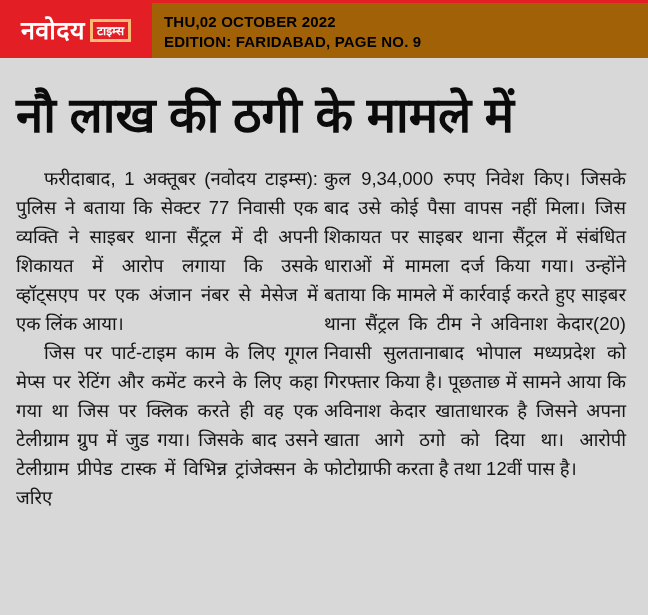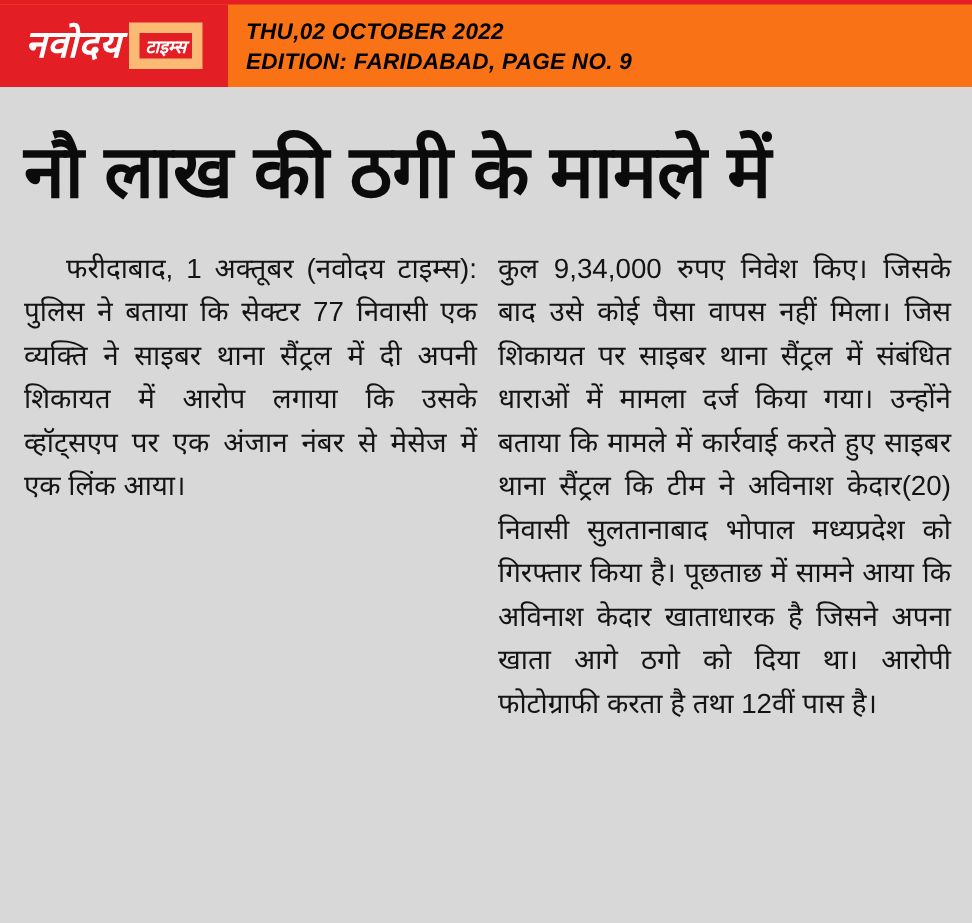--- a/index.html
+++ b/index.html
@@ -14,23 +14,22 @@
     background: #ffffff;
     overflow: hidden;
     position: relative;
   }
 
   
   .top-strip {
     display: flex;
     align-items: stretch;
     height: 58px;
-    background: #f97316;
+    background: #a16207;
     border-top: 3px solid #e31e24;
-    font-style: italic;
   }
   .logo-box {
     width: 152px;
     background: #e31e24;
     display: flex;
     align-items: center;
     justify-content: center;
     gap: 5px;
     flex-shrink: 0;
   }
@@ -39,21 +38,21 @@
     font-weight: bold;
     font-size: 25px;
     line-height: 1;
     letter-spacing: 0.5px;
   }
   .logo-sub {
     color: #ffffff;
     font-weight: bold;
     font-size: 12px;
     line-height: 1;
-    border: 7px solid #fdba74;
+    border: 3px solid #fdba74;
     padding: 3px 4px 2px 4px;
   }
   .header-text {
     padding: 9px 0 0 12px;
     color: #000000;
   }
   .header-text .line {
     font-weight: bold;
     font-size: 15px;
     line-height: 20px;
@@ -72,21 +71,20 @@
     font-size: 49px;
     line-height: 66px;
     letter-spacing: 0px;
     margin-bottom: 16px;
   }
   .headline .hl-line { display: block; }
 
   .body-cols {
     display: flex;
     gap: 6px;
-    justify-content: space-between;
   }
   .col {
     width: 302px;
     color: #141414;
     font-size: 18.5px;
     line-height: 29px;
     text-align: justify;
   }
   .col p.indent { text-indent: 28px; }
   .col p { margin: 0; }
@@ -108,20 +106,21 @@
   </div>
 
   <div class="clip">
     <h1 class="headline">
       <span class="hl-line">नौ लाख की ठगी के मामले में</span>
     </h1>
 
     <div class="body-cols">
       <div class="col">
         <p class="indent">फरीदाबाद, 1 अक्तूबर (नवोदय टाइम्स):  पुलिस ने बताया कि सेक्टर 77 निवासी एक व्यक्ति ने साइबर थाना सैंट्रल में दी अपनी शिकायत में आरोप लगाया कि उसके व्हॉट्सएप पर एक अंजान नंबर से मेसेज में एक लिंक आया।</p>
+        <p class="indent">जिस पर पार्ट-टाइम काम के लिए गूगल मेप्स पर रेटिंग और कमेंट करने के लिए कहा गया था जिस पर क्लिक करते ही वह एक टेलीग्राम ग्रुप में जुड गया। जिसके बाद उसने टेलीग्राम प्रीपेड टास्क में विभिन्न ट्रांजेक्सन के जरिए</p>
       </div>
       <div class="col">
         <p>कुल 9,34,000 रुपए निवेश किए। जिसके बाद उसे कोई पैसा वापस नहीं मिला। जिस शिकायत पर साइबर थाना सैंट्रल में संबंधित धाराओं में मामला दर्ज किया गया। उन्होंने बताया कि मामले में कार्रवाई करते हुए साइबर थाना सैंट्रल कि टीम ने अविनाश केदार(20) निवासी सुलतानाबाद भोपाल मध्यप्रदेश को गिरफ्तार किया है। पूछताछ में सामने आया कि अविनाश केदार खाताधारक है जिसने अपना खाता आगे ठगो को दिया था। आरोपी फोटोग्राफी करता है तथा 12वीं पास है।</p>
       </div>
     </div>
   </div>
 
 </div>
 
 </body></html>

